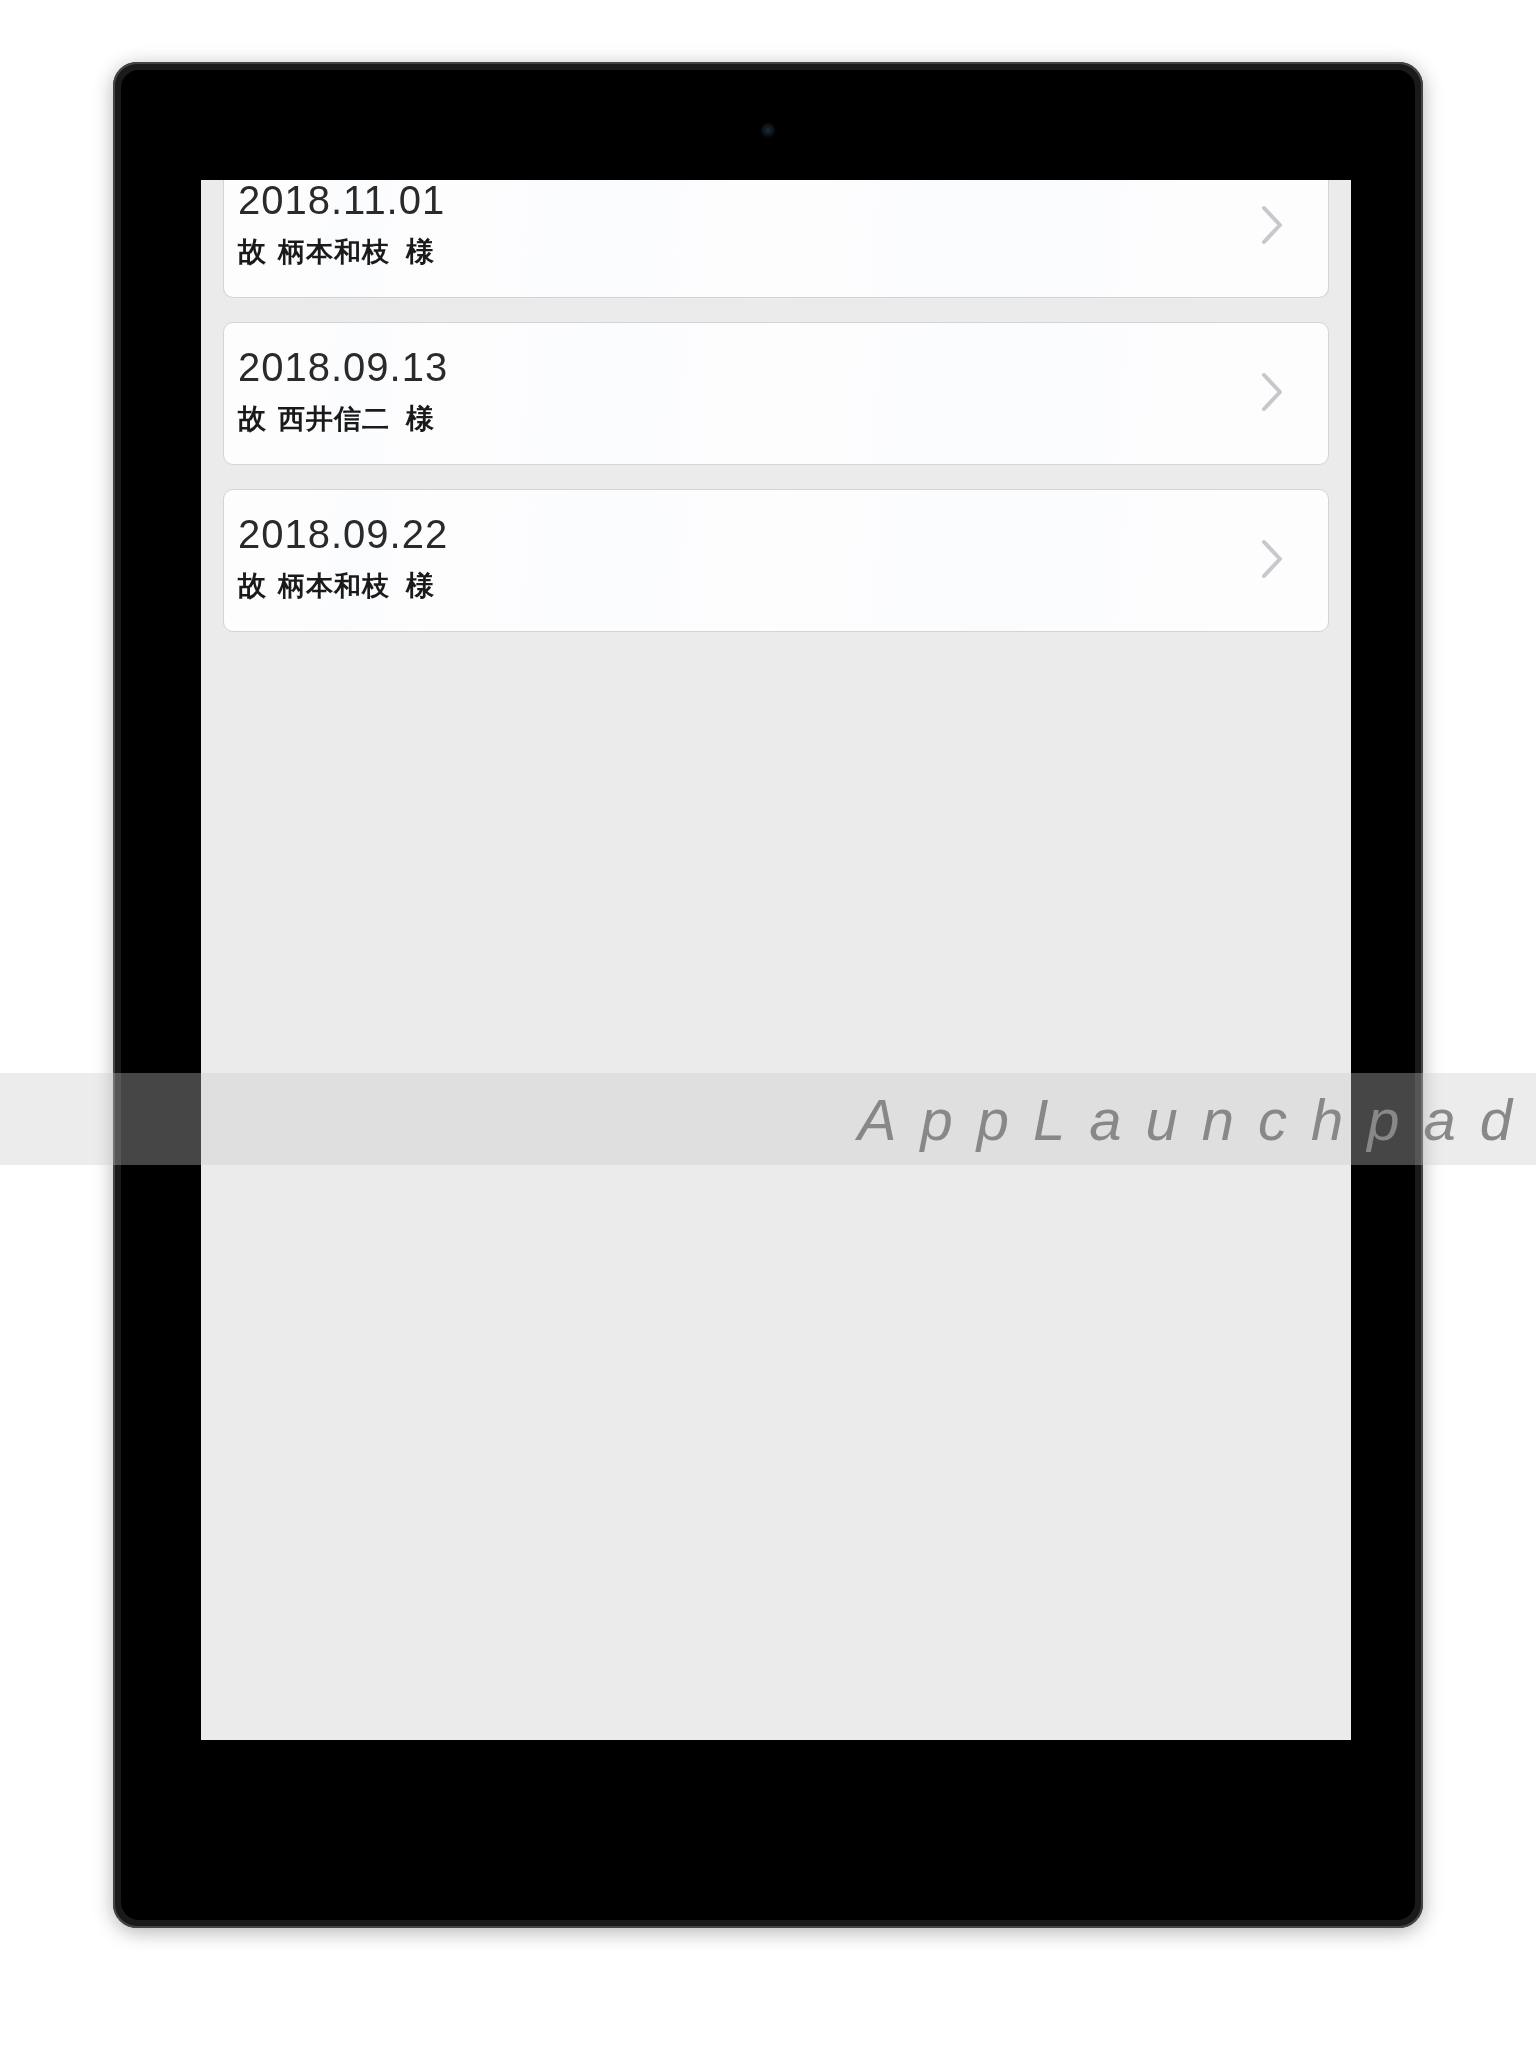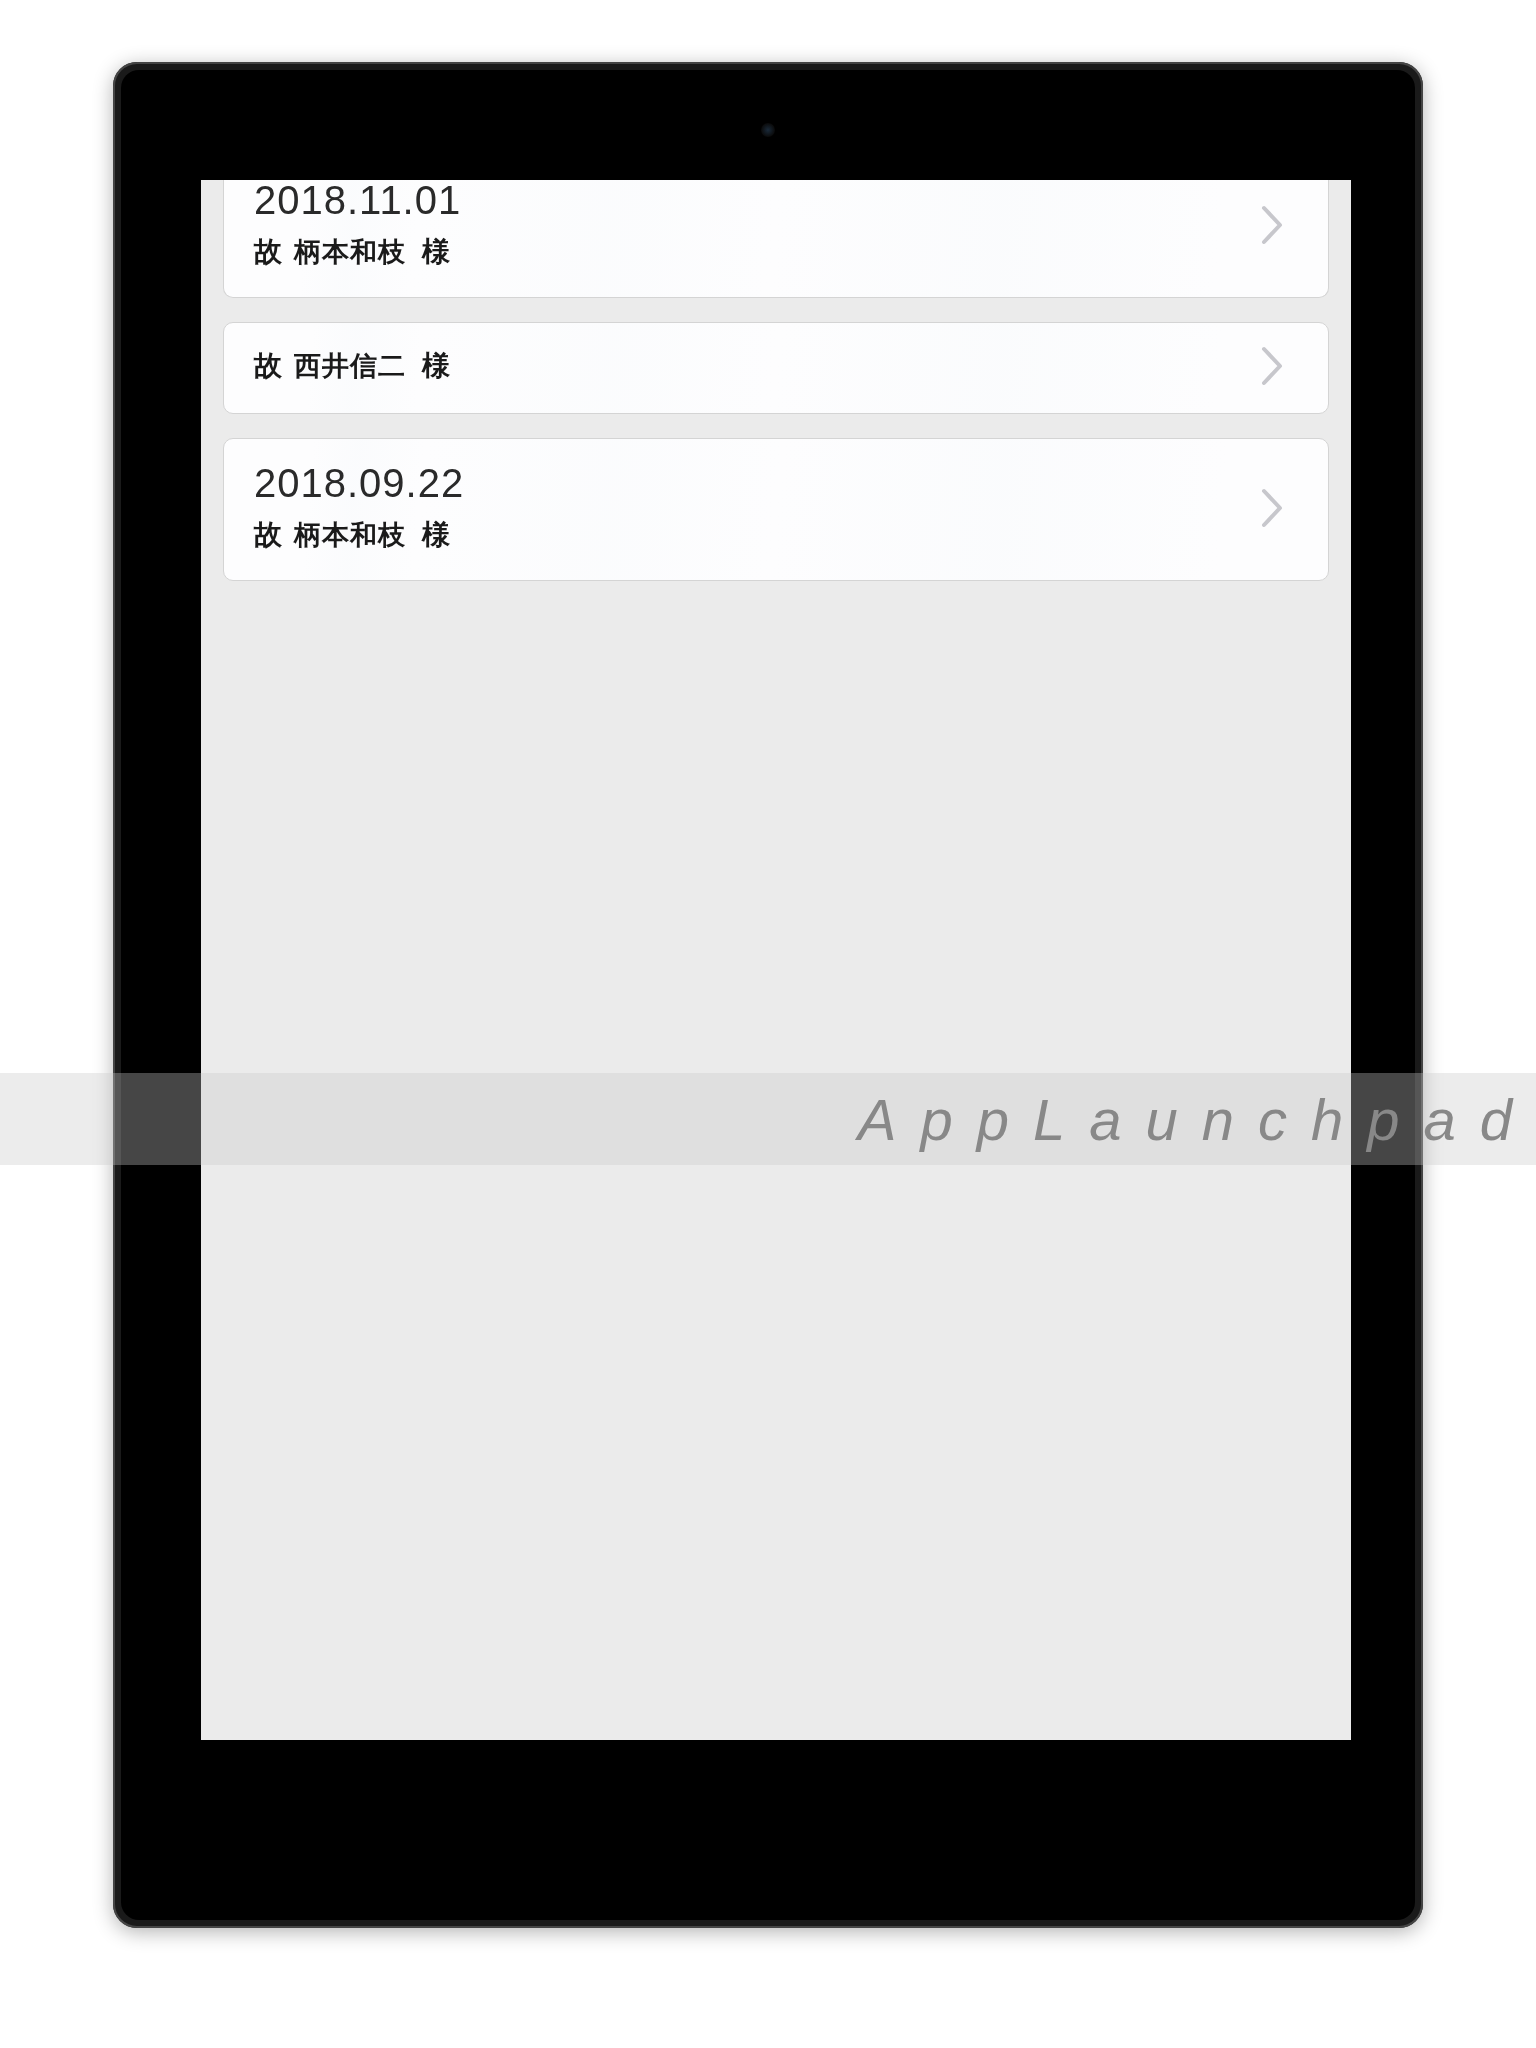--- a/index.html
+++ b/index.html
@@ -61,21 +61,21 @@
     
     .list-container {
       padding: 0 22px;
     }
     
     .list-item {
       background: #fdfdfe;
       border: 1px solid #d4d4d4;
       border-radius: 10px;
       margin-bottom: 24px;
-      padding: 22px 30px 26px 30px;
+      padding: 22px 30px 26px 14px;
       position: relative;
       display: flex;
       align-items: center;
       justify-content: flex-end;
       background-image: linear-gradient(95deg, transparent 0%, transparent 8%, rgba(248,250,252,0.5) 12%, transparent 18%, rgba(248,250,252,0.4) 35%, transparent 50%, rgba(248,250,252,0.5) 70%, transparent 90%);
     }
     
     .list-item:first-child {
       margin-top: -50px;
       border-top-left-radius: 0;
@@ -176,20 +176,21 @@
           </div>
           <div class="chevron">
             <svg viewBox="0 0 28 42" fill="none">
               <path d="M4 4 L20 21 L4 38" stroke="#c7c7cc" stroke-width="4" stroke-linecap="round" stroke-linejoin="round"></path>
             </svg>
           </div>
         </div>
 
         <div class="list-item">
           <div class="item-content">
+            <div class="item-date">2018.09.13</div>
             <div class="item-name-line">
               <span class="item-prefix">故</span>
               <span class="item-name">西井信二</span>
               <span class="item-suffix">様</span>
             </div>
           </div>
           <div class="chevron">
             <svg viewBox="0 0 28 42" fill="none">
               <path d="M4 4 L20 21 L4 38" stroke="#c7c7cc" stroke-width="4" stroke-linecap="round" stroke-linejoin="round"></path>
             </svg>

